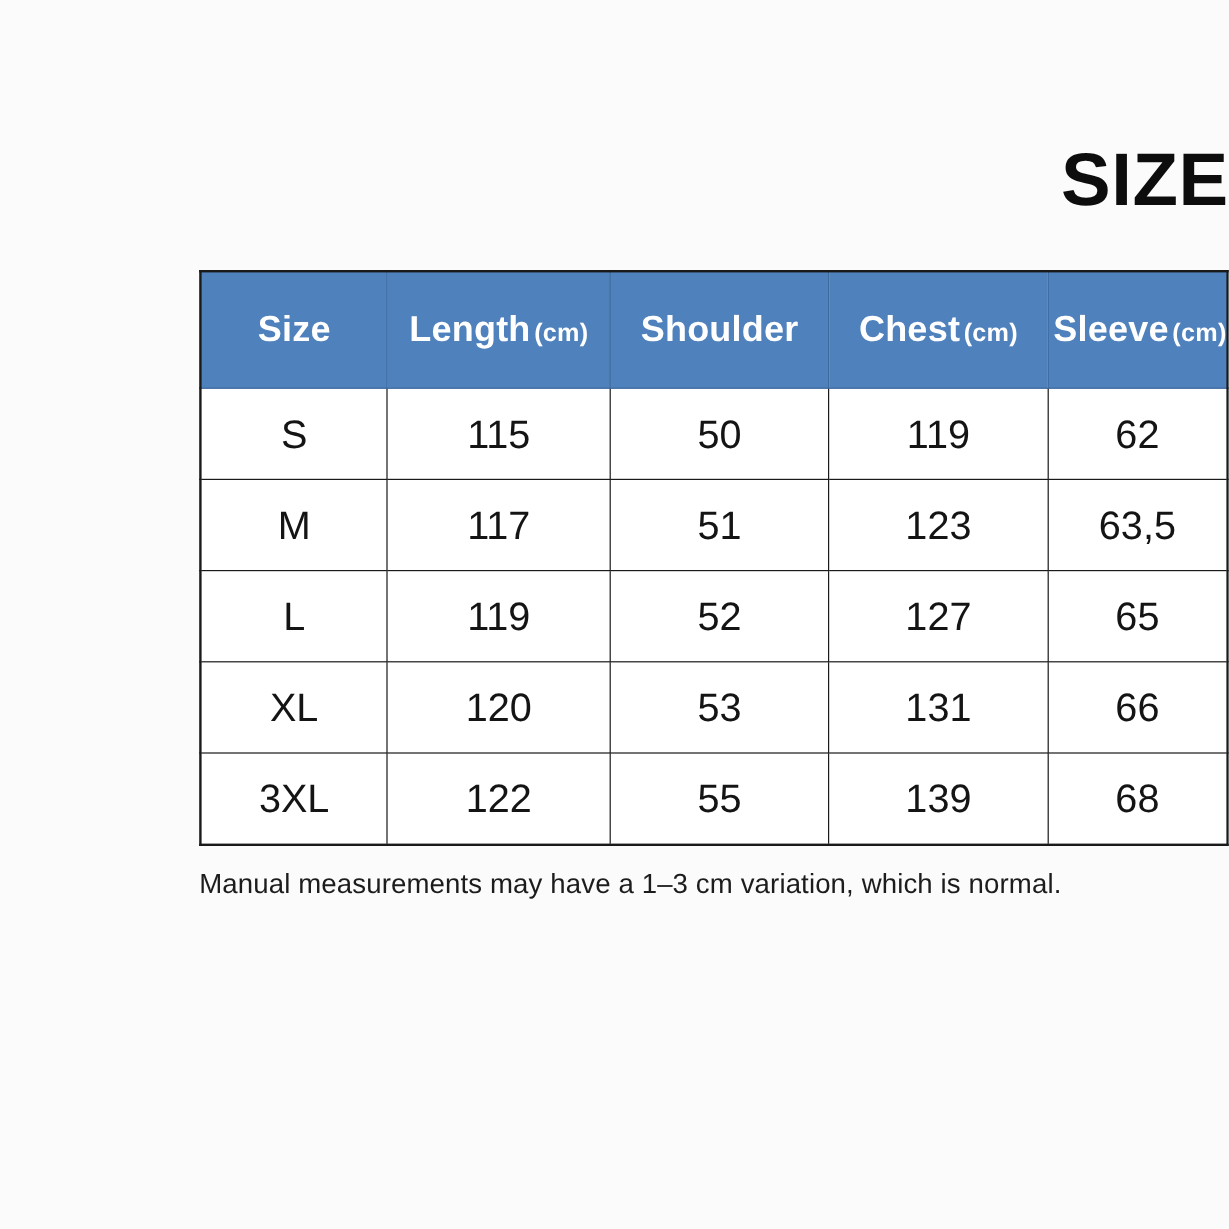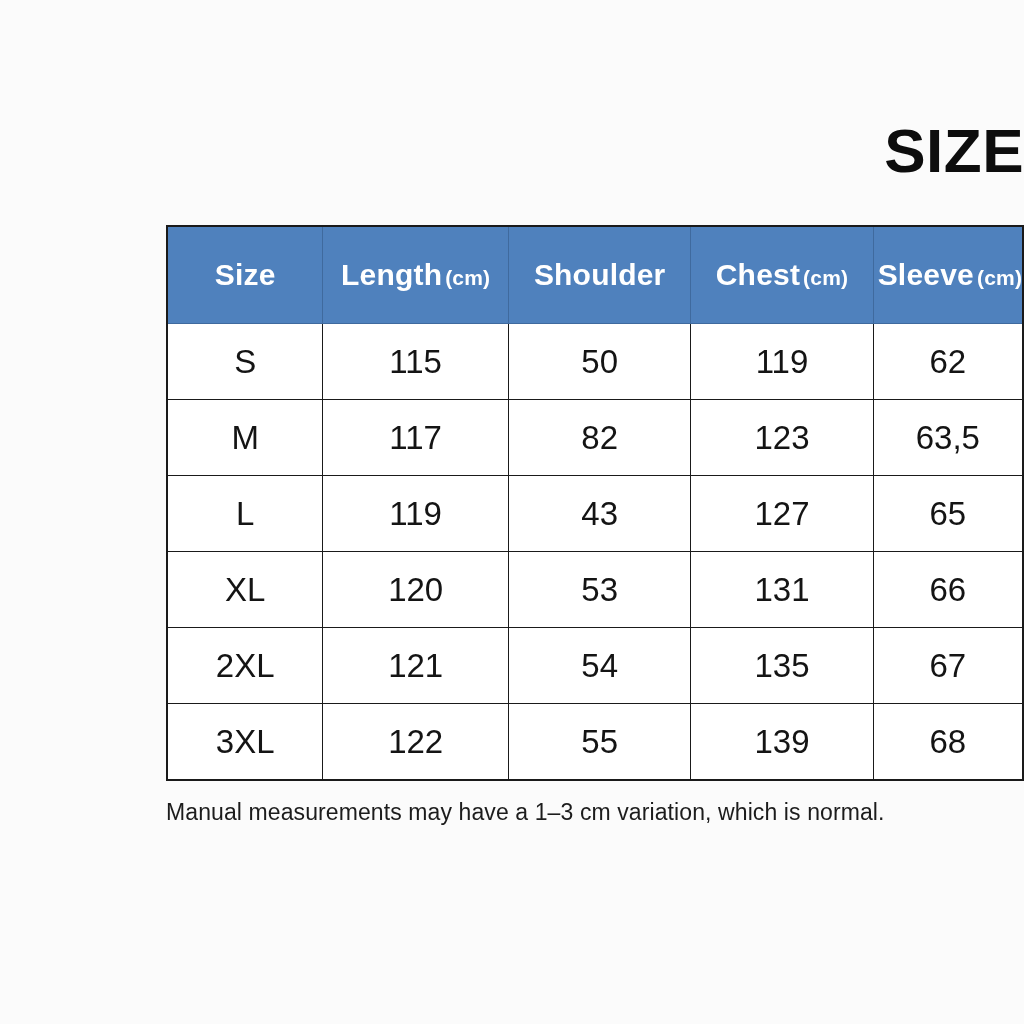--- a/index.html
+++ b/index.html
@@ -131,44 +131,37 @@
         <tr>
           <td>S</td>
           <td>115</td>
           <td>50</td>
           <td>119</td>
           <td>62</td>
         </tr>
         <tr>
           <td>M</td>
           <td>117</td>
-          <td>82</td>
+          <td>51</td>
           <td>123</td>
           <td>63,5</td>
         </tr>
         <tr>
           <td>L</td>
           <td>119</td>
-          <td>43</td>
+          <td>52</td>
           <td>127</td>
           <td>65</td>
         </tr>
         <tr>
           <td>XL</td>
           <td>120</td>
           <td>53</td>
           <td>131</td>
           <td>66</td>
-        </tr>
-        <tr>
-          <td>2XL</td>
-          <td>121</td>
-          <td>54</td>
-          <td>135</td>
-          <td>67</td>
         </tr>
         <tr>
           <td>3XL</td>
           <td>122</td>
           <td>55</td>
           <td>139</td>
           <td>68</td>
         </tr>
       </tbody>
     </table>

